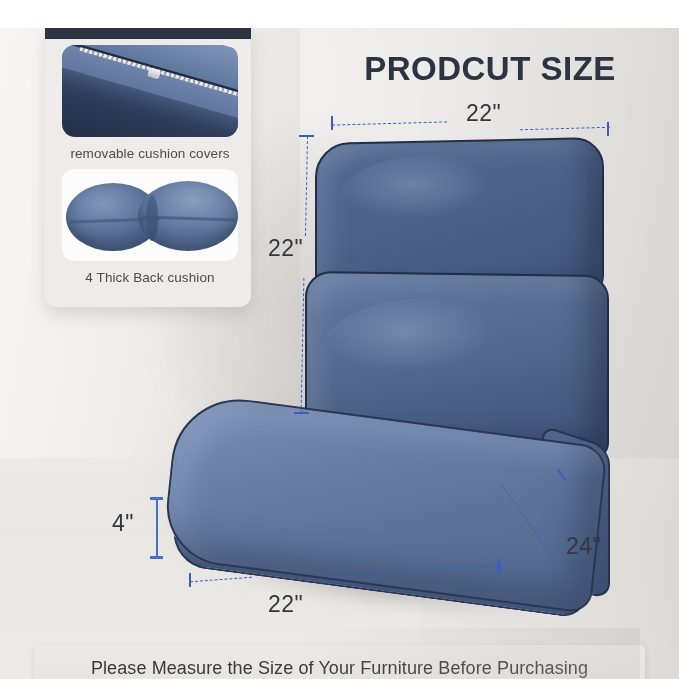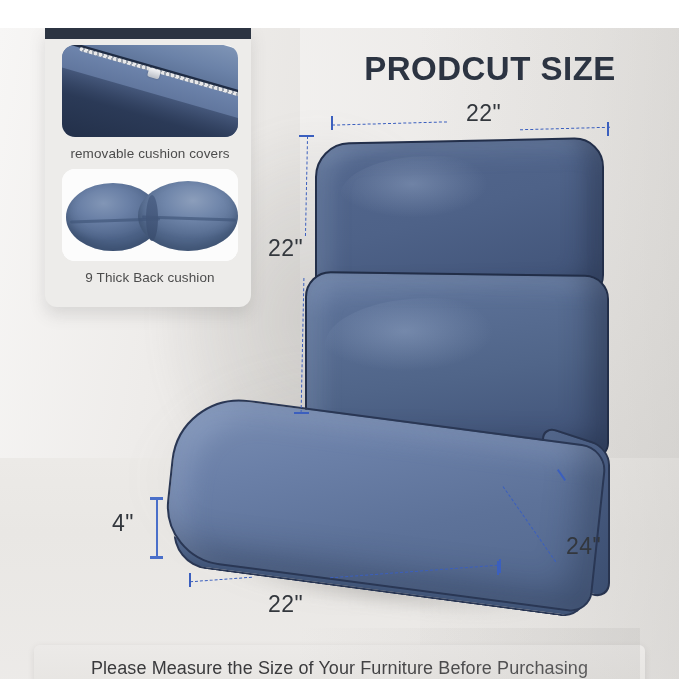--- a/index.html
+++ b/index.html
@@ -245,21 +245,21 @@
 
       <div class="thumb">
         <div class="bc-wrap">
           <div class="bc-l"></div>
           <div class="bc-r"></div>
           <div class="bc-seam-l"></div>
           <div class="bc-seam-r"></div>
           <div class="bc-pinch"></div>
         </div>
       </div>
-      <div class="thumb-cap">9 Thick Back cushion</div>
+      <div class="thumb-cap">4 Thick Back cushion</div>
 
     </div>
   </div>
 
   <div class="prod">
     <div class="seat-shadow"></div>
     <div class="back-upper"></div>
     <div class="back-upper-hl"></div>
     <div class="back-lower"></div>
     <div class="back-lower-hl"></div>

